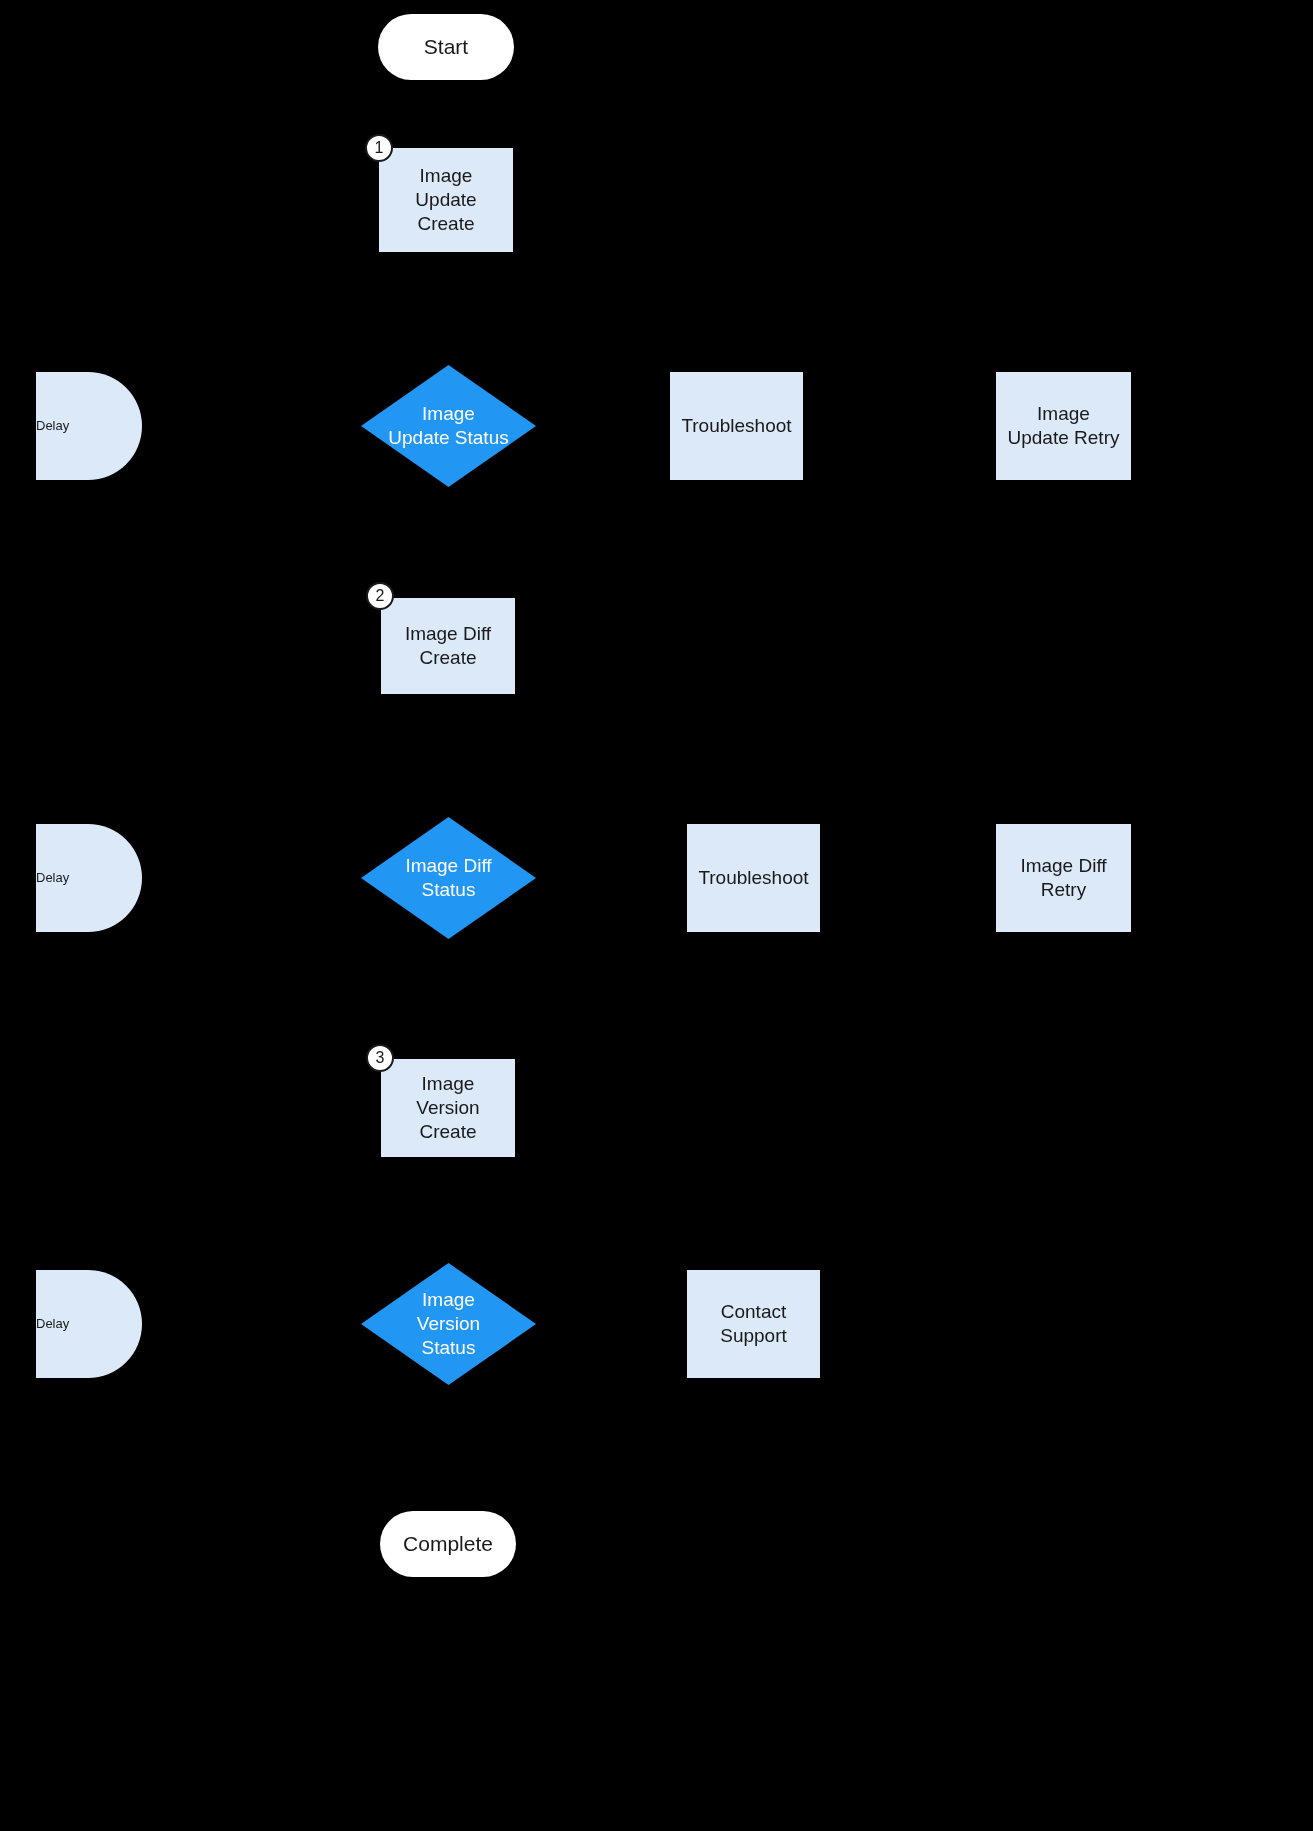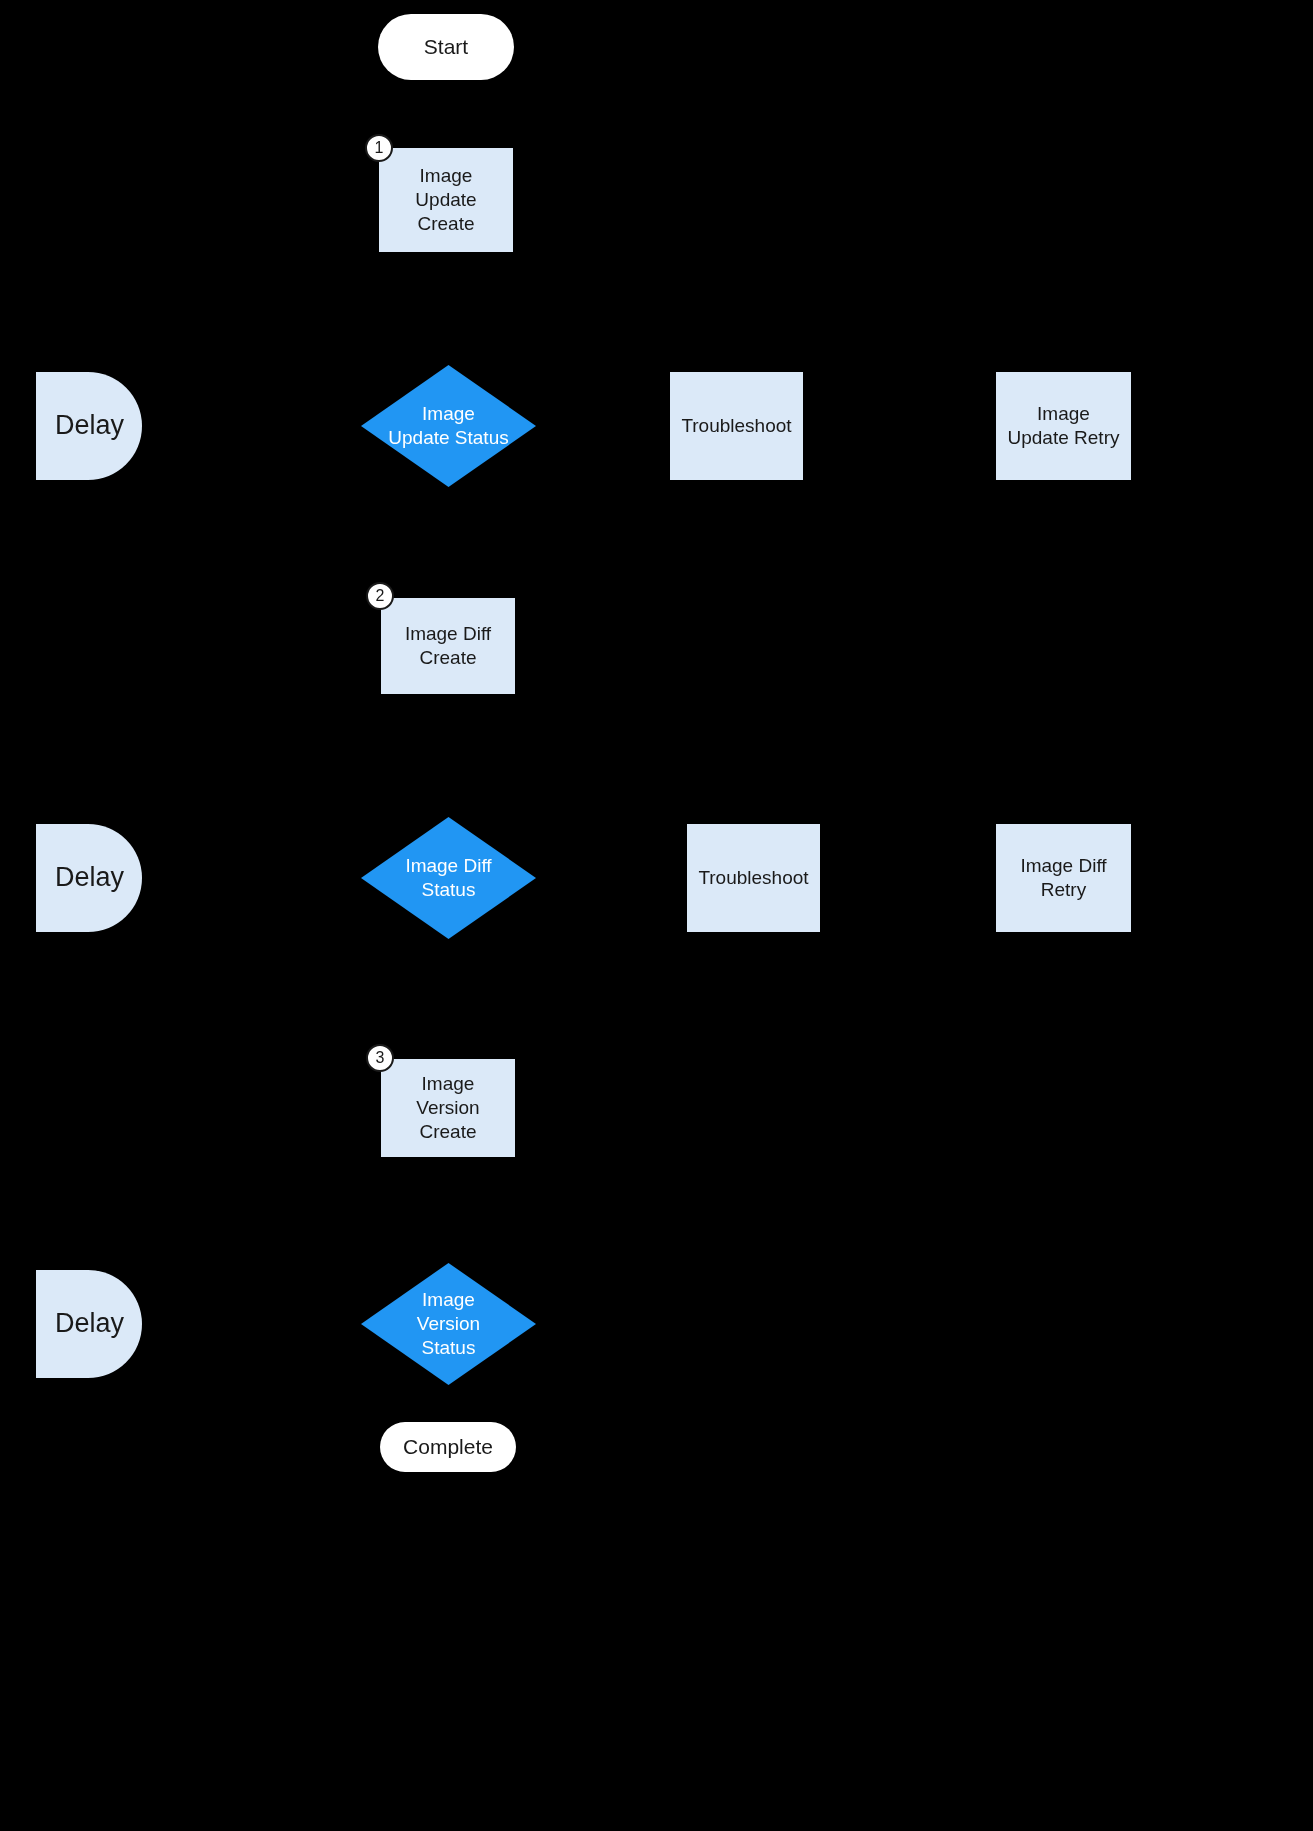--- a/index.html
+++ b/index.html
@@ -23,22 +23,22 @@
     background:#dbe9f8;
     display:flex;align-items:center;justify-content:center;
     color:#1a1a1a;font-size:19px;text-align:center;line-height:1.28;
     padding:4px 6px;
   }
 
   
   .delay{
     background:#dbe9f8;
     border-top-right-radius:999px;border-bottom-right-radius:999px;
-    display:flex;align-items:center;justify-content:flex-end;
-    color:#1a1a1a;font-size:27px;text-align:center;line-height:1.25;
+    display:flex;align-items:center;justify-content:flex-start;
+    color:#1a1a1a;font-size:13px;text-align:center;line-height:1.25;
     padding-right:18px;
   }
 
   
   .decision{display:flex;align-items:center;justify-content:center;}
   .decision .dshape{
     position:absolute;inset:0;background:#2196f3;
     clip-path:polygon(50% 0%,100% 50%,50% 100%,0% 50%);
   }
   .decision .dlabel{
@@ -114,18 +114,21 @@
 
   <div class="node delay" style="left:14px;top:1270px;width:106px;height:108px;">
     <span>Delay</span>
   </div>
 
   <div class="node decision" style="left:339px;top:1263px;width:175px;height:122px;">
     <div class="dshape"></div>
     <span class="dlabel">Image<br>Version<br>Status</span>
   </div>
 
+  <div class="node process" style="left:665px;top:1270px;width:133px;height:108px;">
+    <span>Contact<br>Support</span>
+  </div>
 
-  <div class="node terminator" style="left:358px;top:1422px;width:136px;height:50px;">
+  <div class="node terminator" style="left:358px;top:1511px;width:136px;height:66px;">
     <span>Complete</span>
   </div>
 
 </div>
 
 </body></html>

